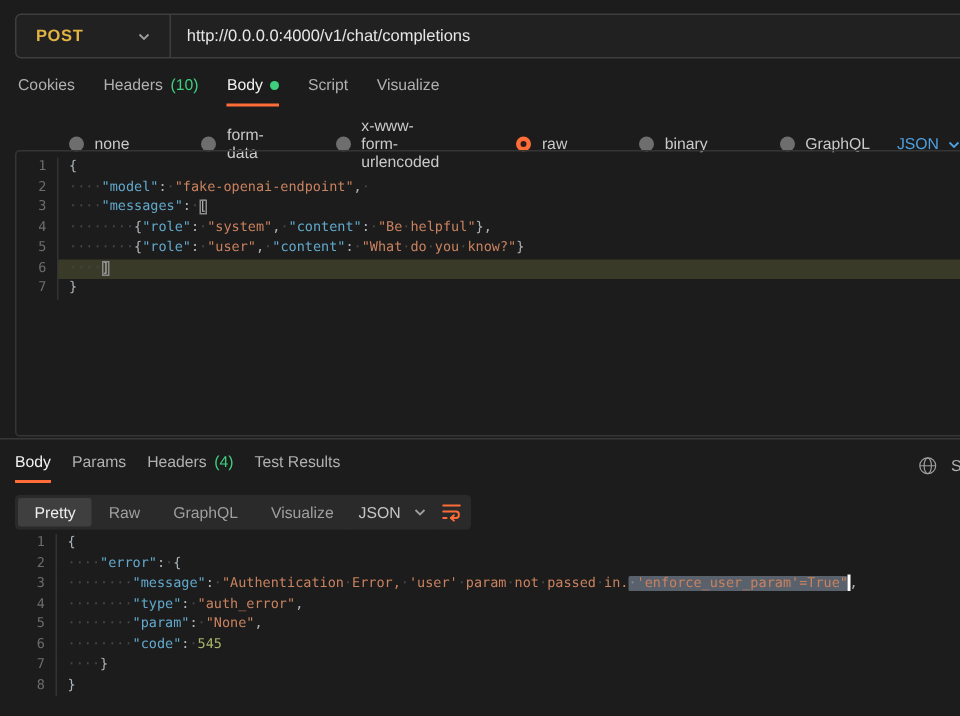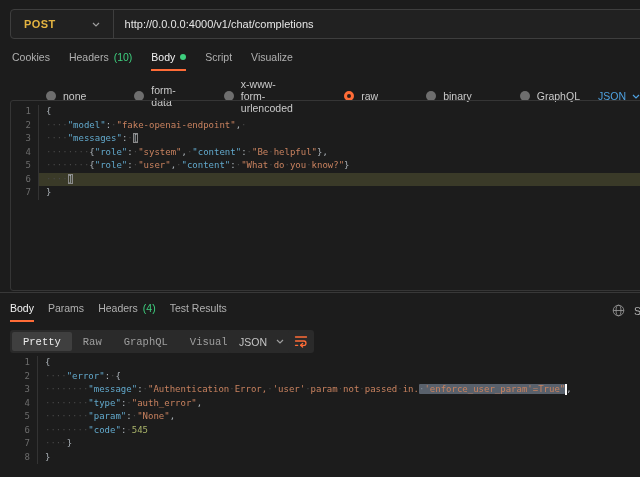--- a/index.html
+++ b/index.html
@@ -71,21 +71,21 @@
   .divider { position:absolute; top:292px; left:0; width:640px; height:1px; background:#383838; }
 
   
   .resp-right { position:absolute; top:304px; left:612px; display:flex; align-items:center; gap:9px; color:#9e9e9e; }
   .clip-status { width:6px; overflow:hidden; white-space:nowrap; font-size:10.5px; color:#b0b0b0; }
 
   
   .views {
     position:absolute; top:330px; left:10px; height:23px;
     background:#2a2a2a; border-radius:3px; padding:2px;
-    display:flex; align-items:stretch; font-size:10.5px; color:#9f9f9f;font-family:Liberation Mono, monospace;
+    display:flex; align-items:stretch; font-size:10.5px; color:#9f9f9f;
   }
   .view { display:flex; align-items:center; padding:0 11px; border-radius:2px; cursor:pointer; }
   .view.active { background:#3f3f3f; color:#ededed; }
   .fmt-chip {
     position:absolute; top:330px; left:228px; height:23px;
     background:#2a2a2a; border-radius:3px; padding:0 11px;
     display:flex; align-items:center; gap:9px; font-size:10.5px; color:#c6c6c6; cursor:pointer;
   }
   .wrap-btn {
     position:absolute; top:330px; left:288px; width:26px; height:23px;

